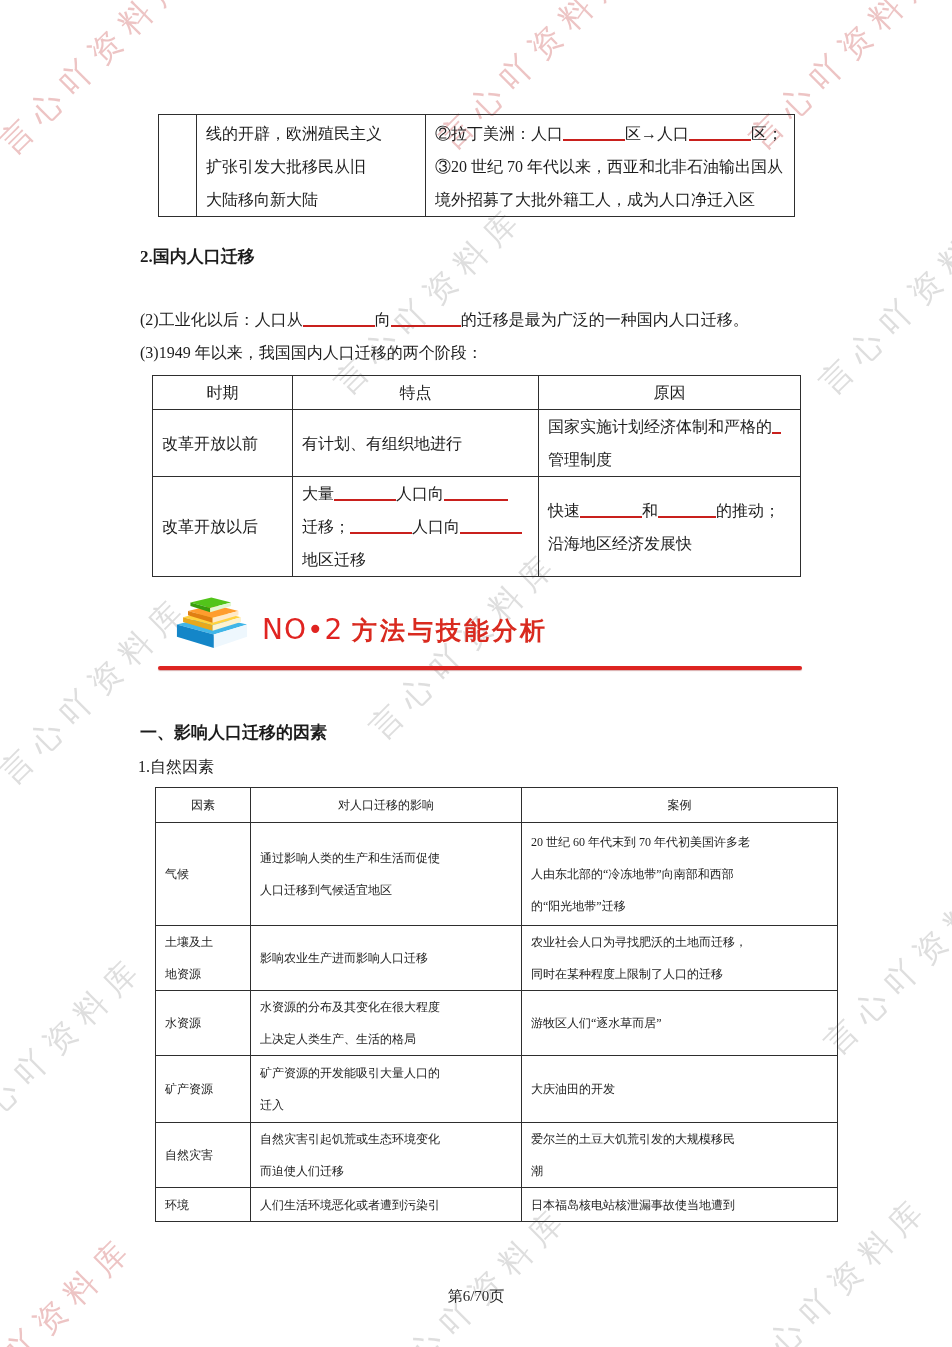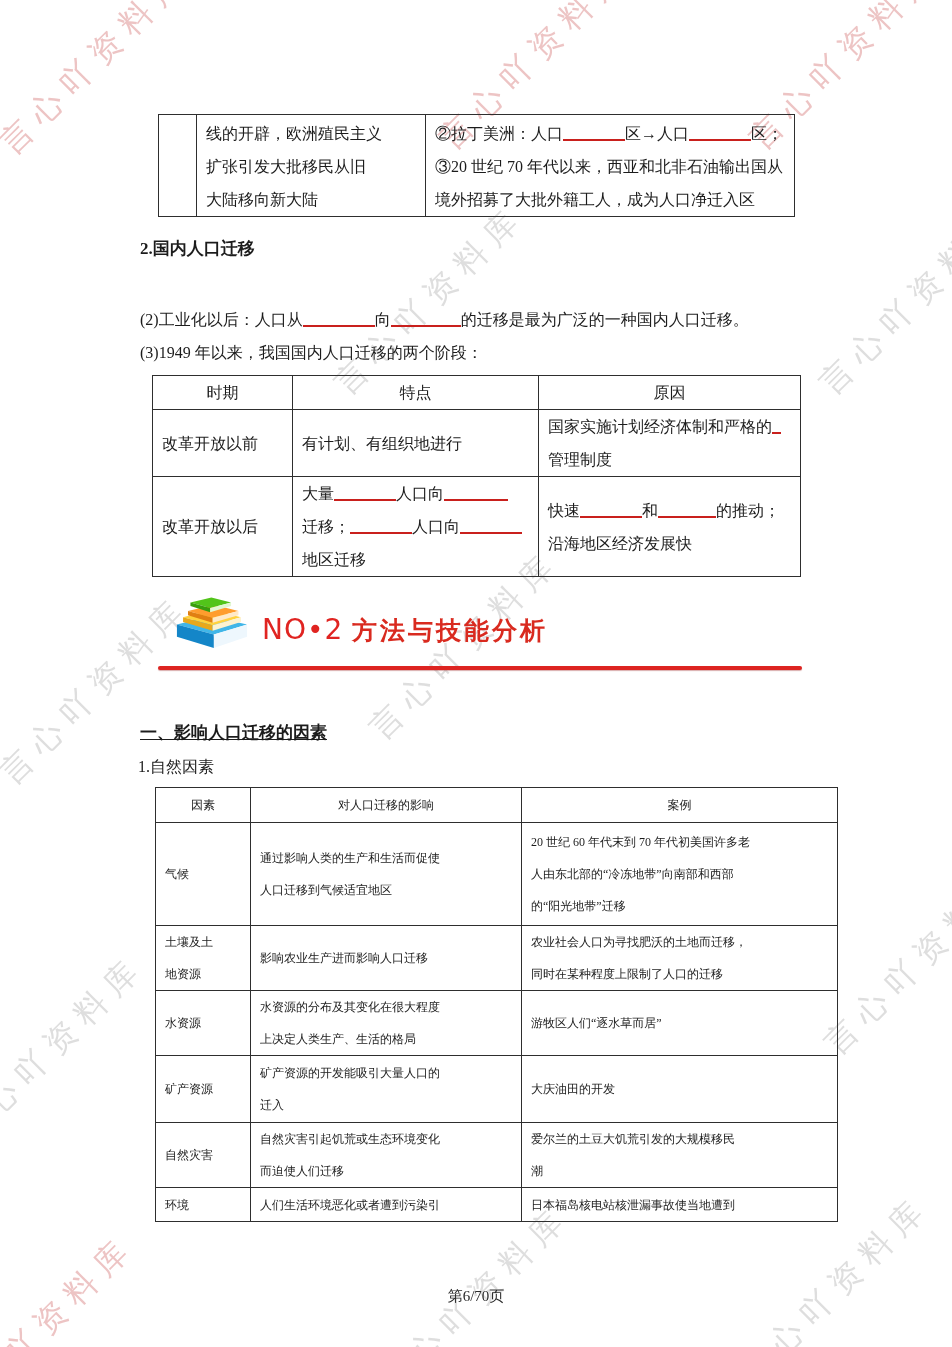--- a/index.html
+++ b/index.html
@@ -103,21 +103,21 @@
           </td>
         <td class="va-t tl">
           <span class="ln">②拉丁美洲：人口<span class="blank" style="width: 62px;"></span>区→人口<span class="blank" style="width: 62px;"></span>区；</span>
           <span class="ln">③20 世纪 70 年代以来，西亚和北非石油输出国从</span>
           <span class="ln">境外招募了大批外籍工人，成为人口净迁入区</span>
         </td>
       </tr>
     </tbody>
   </table>
 
-  <div class="bodyline h-bold" style="top:237px;">2.国内人口迁移</div>
+  <div class="bodyline h-bold" style="top:245px;">2.国内人口迁移</div>
   <div class="bodyline" style="top:310px;">(2)工业化以后：人口从<span class="blank" style="width: 72px;"></span>向<span class="blank" style="width: 70px;"></span>的迁移是最为广泛的一种国内人口迁移。</div>
   <div class="bodyline" style="top:343px;">(3)1949 年以来，我国国内人口迁移的两个阶段：</div>
 
   <table class="tbl t-stage">
     <colgroup>
         <col style="width:140px">
         <col style="width:246px">
         <col style="width:262px">
       </colgroup>
     <tbody>
@@ -160,21 +160,21 @@
     <polygon points="26,42 26,49 66,61 66,53" fill="#e07f12"></polygon>
     <polygon points="66,53 66,61 108,49 108,42" fill="#ffe9c8"></polygon>
     <polygon points="30,28 64,20 96,28 62,37" fill="#52c41a"></polygon>
     <polygon points="30,28 30,34 62,44 62,37" fill="#389e0d"></polygon>
     <polygon points="62,37 62,44 96,34 96,28" fill="#e2f7d2"></polygon>
   </svg>
   <span class="no2-num">NO•2</span>
   <span class="no2-title">方法与技能分析</span>
   <div class="red-line"></div>
 
-  <div class="bodyline h-bold" style="top:721px;text-decoration:underline;">一、影响人口迁移的因素</div>
+  <div class="bodyline h-bold" style="top:721px;">一、影响人口迁移的因素</div>
   <div class="bodyline" style="top:757px;left:138px;">1.自然因素</div>
 
   <table class="tbl t-factor">
     <colgroup>
         <col style="width:95px">
         <col style="width:271px">
         <col style="width:316px">
       </colgroup>
     <tbody>
       <tr style="height:35px">

